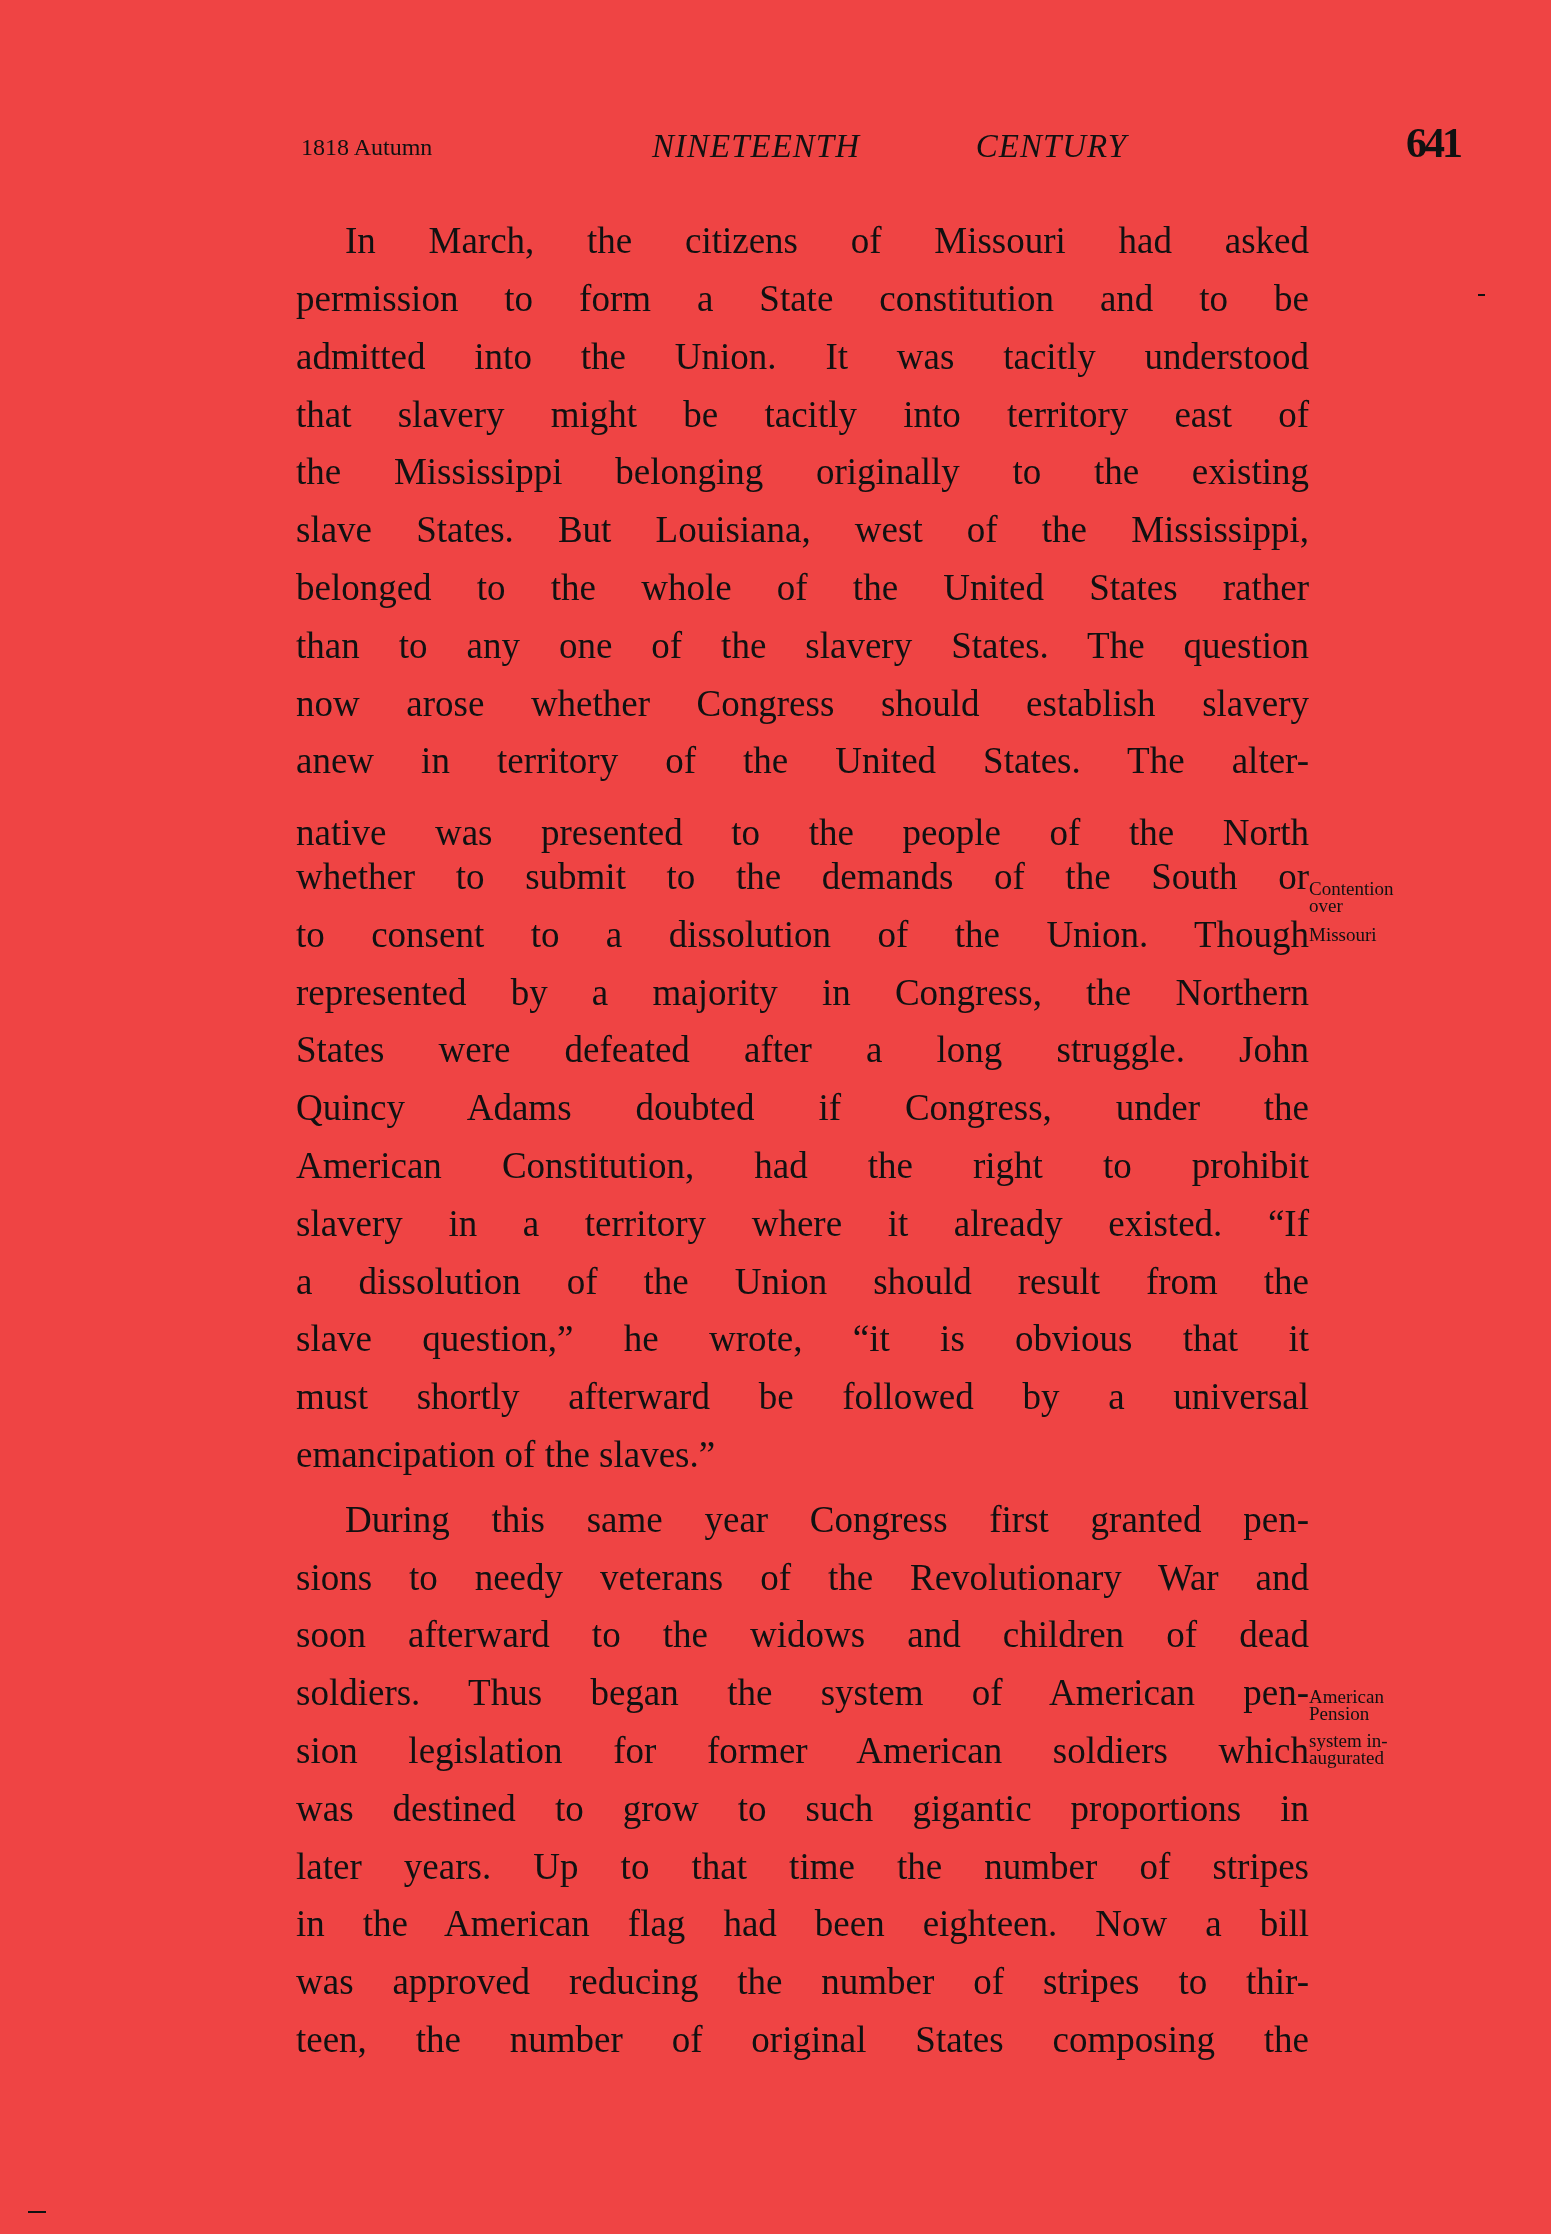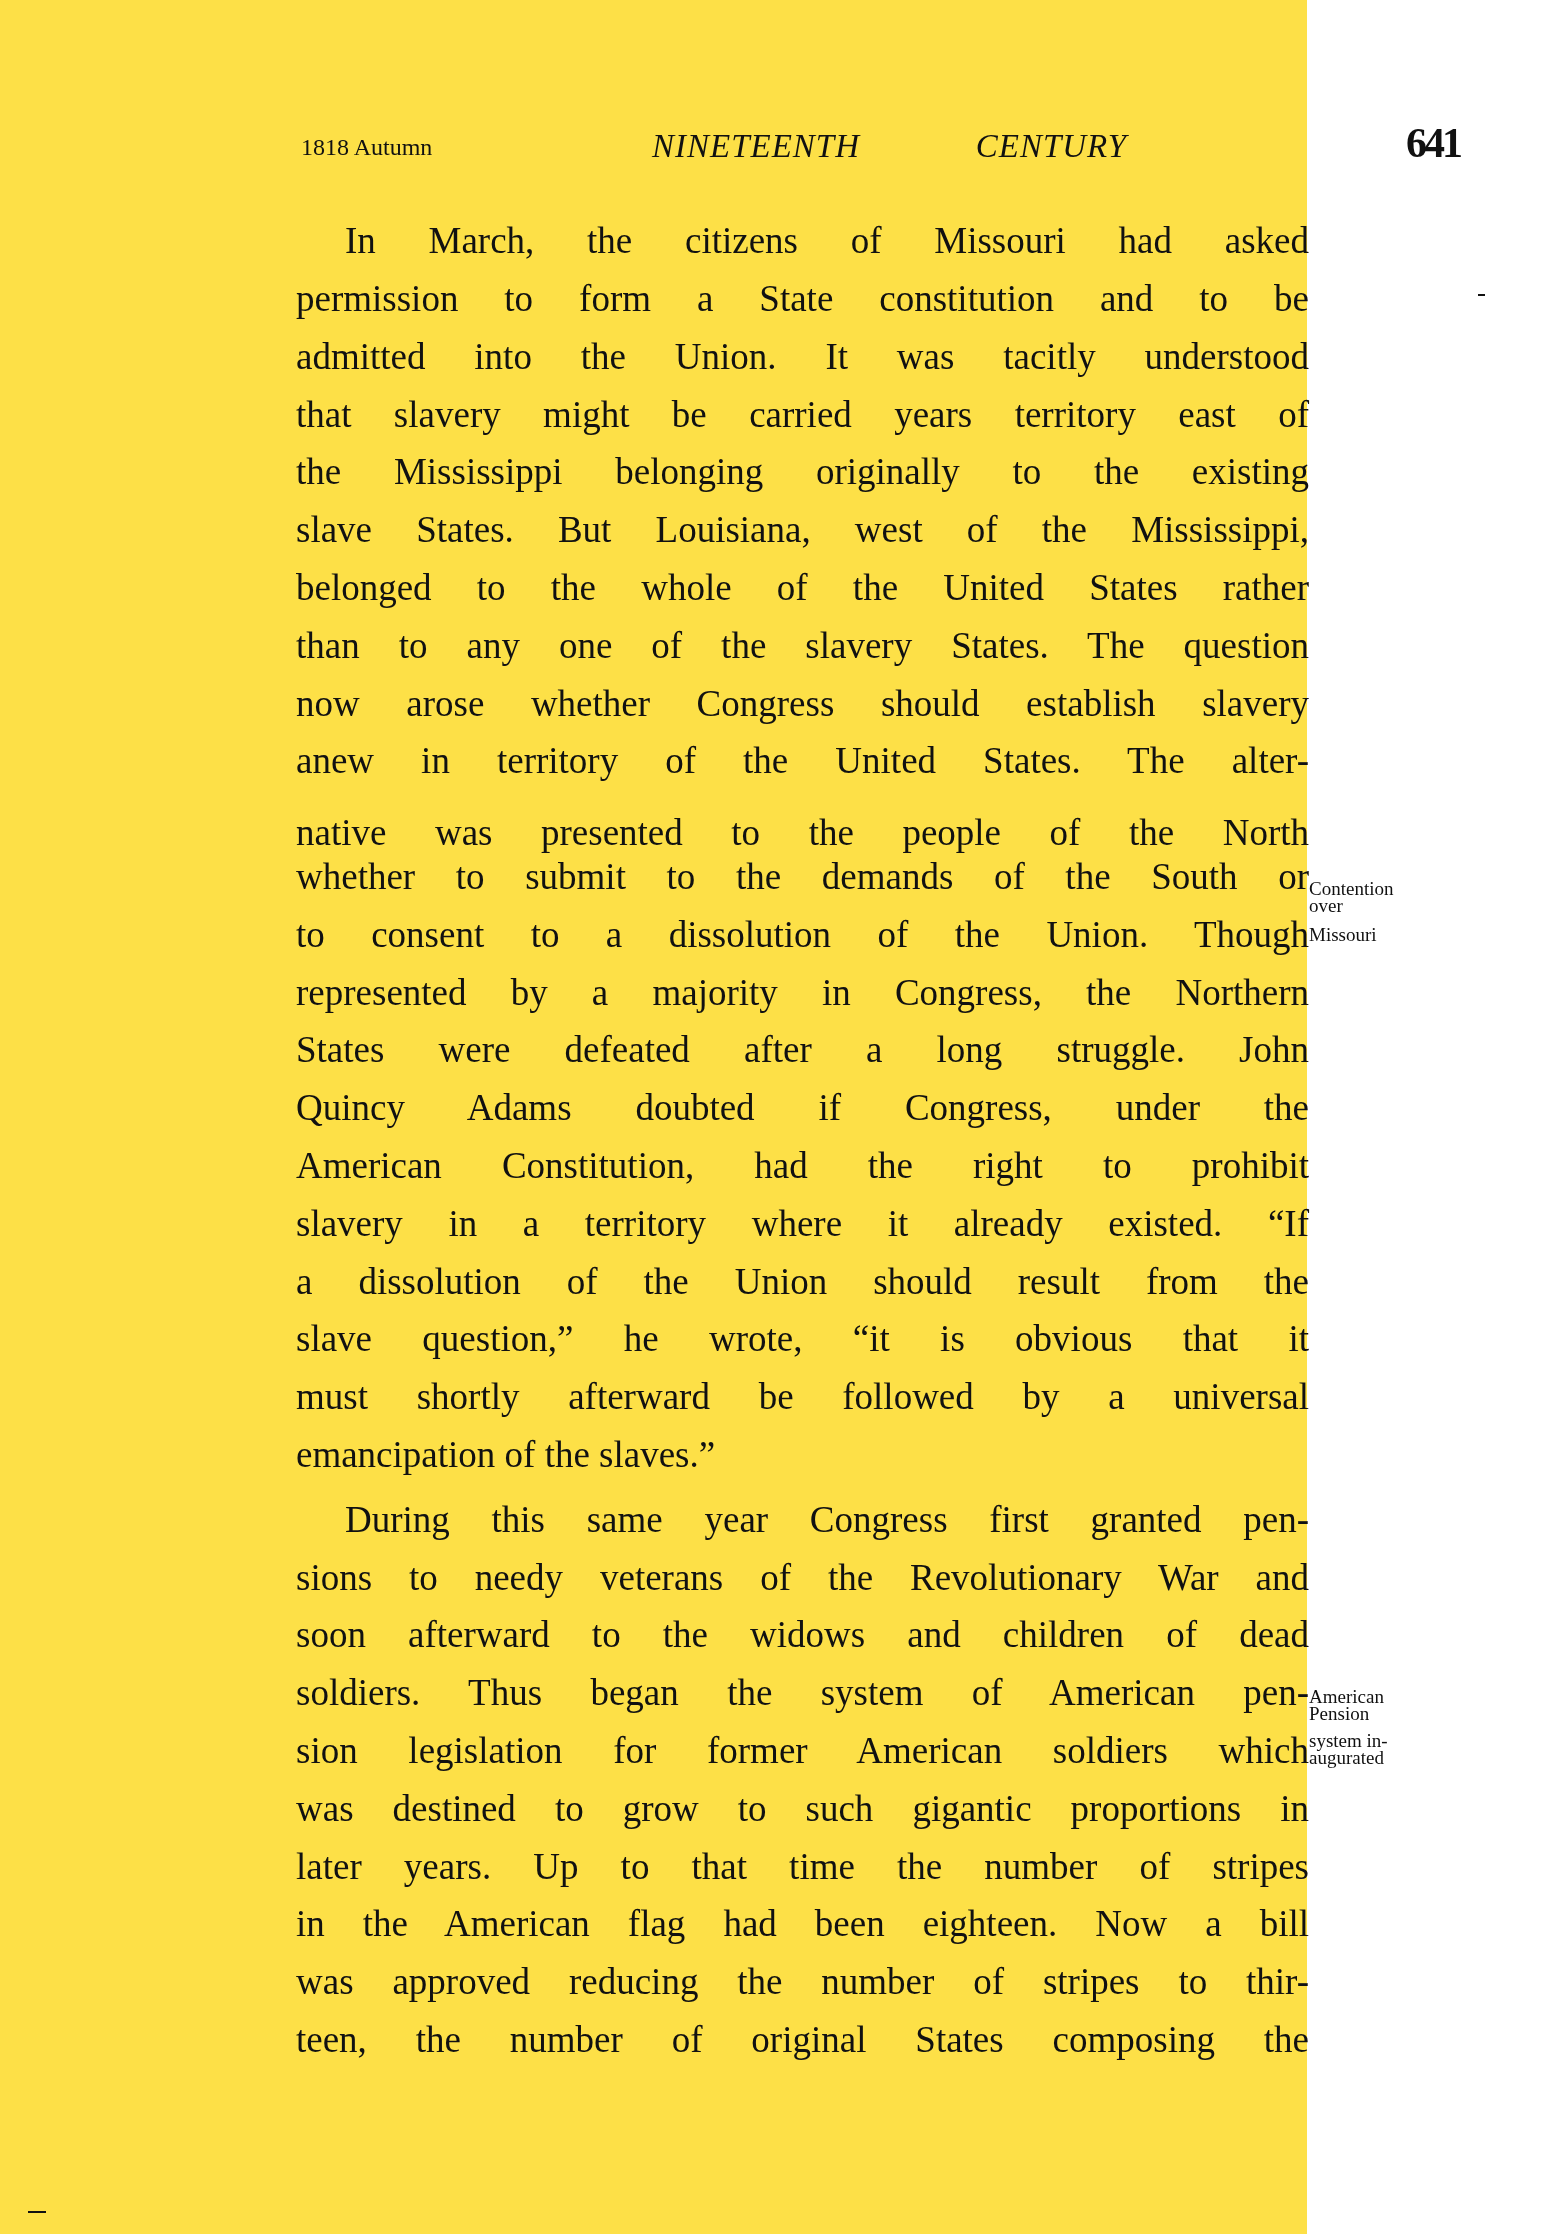--- a/index.html
+++ b/index.html
@@ -1,17 +1,17 @@
 <!DOCTYPE html>
 <html><head>
 <meta charset="utf-8">
 <style>
   html, body { margin: 0; padding: 0; background: #ffffff; }
   body { width: 1551px; height: 2234px; position: relative; overflow: hidden; }
-  .page { position: absolute; left: 0; top: 0; width: 1307px; height: 2234px; background: #fde047; color: #111111; }
+  .page { position: absolute; left: 0; top: 0; width: 1551px; height: 2234px; background: #ef4444; color: #111111; }
   .lib { font-family: "Liberation Serif", "DejaVu Serif", serif; }
 
   
   .head-left { position: absolute; left: 301px; top: 133px; font-size: 24px; line-height: 28px; white-space: nowrap; color: #111; }
   .head-center { position: absolute; left: 652px; top: 128px; width: 475px; font-size: 33px; line-height: 36px; font-style: italic; letter-spacing: 1px; white-space: nowrap; color: #111; text-align: justify; text-align-last: justify; }
   .head-right { position: absolute; left: 1406px; top: 121px; font-size: 42px; line-height: 44px; font-weight: bold; white-space: nowrap; color: #111; letter-spacing: -3px; }
 
   
   .line { position: absolute; left: 296px; width: 1013px; height: 58px; font-size: 37px; line-height: 58px; white-space: nowrap; text-align: justify; text-align-last: justify; color: #111; }
   .line.indent { left: 345px; width: 964px; }
@@ -29,21 +29,21 @@
 <div class="page">
 
   <div class="head-left lib">1818 Autumn</div>
   <div class="head-center lib">NINETEENTH CENTURY</div>
   <div class="head-right lib">641</div>
 
   <div>
     <div class="line lib indent" style="top:212px">In March, the citizens of Missouri had asked</div>
     <div class="line lib" style="top:270px">permission to form a State constitution and to be</div>
     <div class="line lib" style="top:328px">admitted into the Union.  It was tacitly understood</div>
-    <div class="line lib" style="top:386px">that slavery might be carried years territory east of</div>
+    <div class="line lib" style="top:386px">that slavery might be tacitly into territory east of</div>
     <div class="line lib" style="top:443px">the Mississippi belonging originally to the existing</div>
     <div class="line lib" style="top:501px">slave States.  But Louisiana, west of the Mississippi,</div>
     <div class="line lib" style="top:559px">belonged to the whole of the United States rather</div>
     <div class="line lib" style="top:617px">than to any one of the slavery States.  The question</div>
     <div class="line lib" style="top:675px">now arose whether Congress should establish slavery</div>
     <div class="line lib" style="top:732px">anew in territory of the United States.  The alter-</div>
     <div class="line lib" style="top:804px">native was presented to the people of the North</div>
     <div class="line lib" style="top:848px">whether to submit to the demands of the South or</div>
     <div class="line lib" style="top:906px">to consent to a dissolution of the Union.  Though</div>
     <div class="line lib" style="top:964px">represented by a majority in Congress, the Northern</div>

